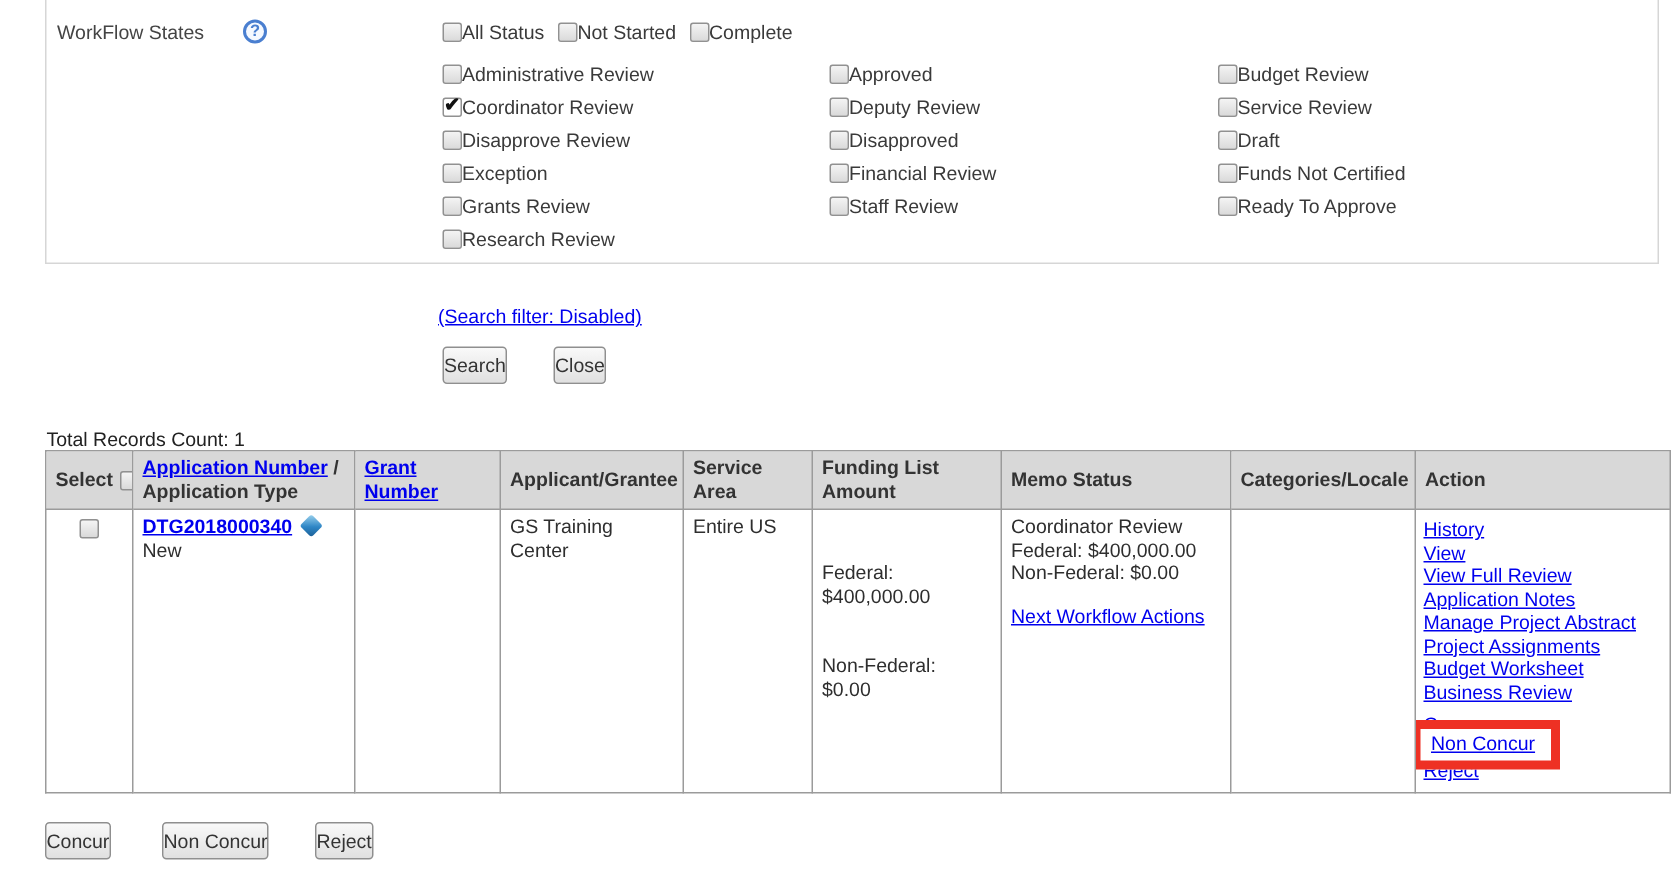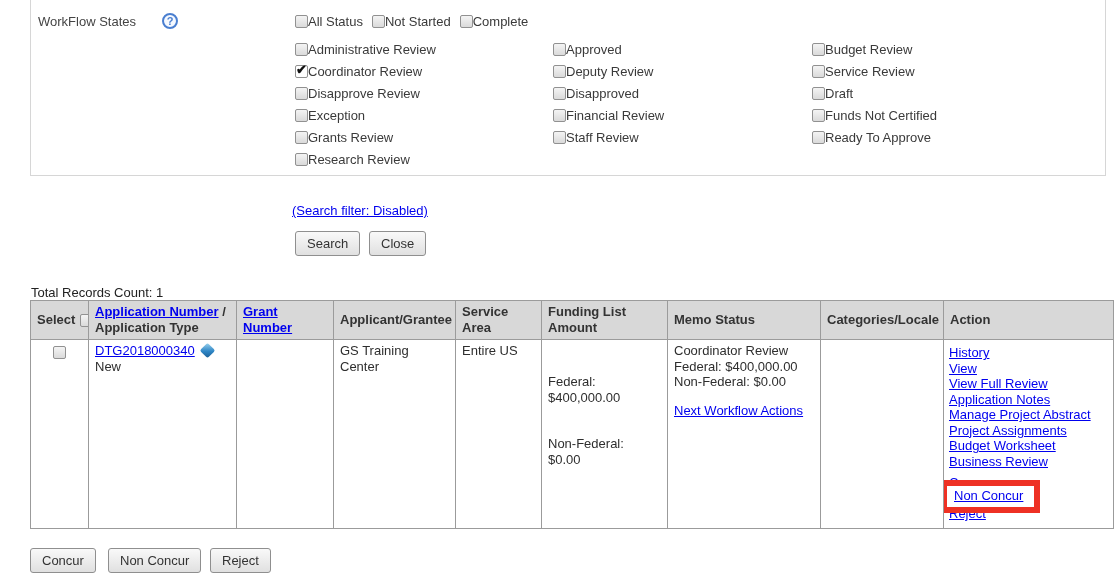--- a/index.html
+++ b/index.html
@@ -29,40 +29,40 @@
 
   .cb-item { display:flex; align-items:center; height:22px; white-space:nowrap; color:#3a3a3a; }
 
   .status-row { position:absolute; left:295px; top:10px; display:flex; gap:9px; }
   .state-col { position:absolute; top:38px; }
   .col-1 { left:295px; } .col-2 { left:553px; } .col-3 { left:812px; }
 
   
   .filter-link { position:absolute; left:292px; top:203px; }
   .btn { position:absolute; border:1px solid #8f8f8f; border-radius:3px; color:#333;
-    background:linear-gradient(#f9f9f9,#e0e0e0); font-size:13px; padding:4px 11px;
+    background:linear-gradient(#f9f9f9,#e0e0e0); font-size:13px; padding:4px 0;
     font-family:"Liberation Sans", sans-serif; cursor:pointer; }
   .btn-search { left:295px; top:231px; }
   .btn-close { left:369px; top:231px; }
 
   
   .total-label { position:absolute; left:31px; top:285px; color:#222; }
 
   table.results { position:absolute; left:30px; top:300px; border-collapse:collapse;
     table-layout:fixed; width:1083px; }
   table.results th, table.results td { border:1px solid #9b9b9b; font-size:13px;
     vertical-align:top; padding:3px 6px; overflow:hidden; }
   table.results th { background:#d8d8d8; color:#333; font-weight:bold; text-align:left;
     vertical-align:middle; height:36px; line-height:16px; }
   table.results td { height:189px; color:#2e2e2e; line-height:15.5px; }
   .th-select { display:flex; align-items:center; gap:5px; }
   td.cell-select { text-align:center; }
   td.cell-select .cb { margin-top:3px; }
 
-  .app-link { font-weight:normal; }
+  .app-link { font-weight:bold; }
   .diamond-icon { display:inline-block; width:11px; height:11px; margin-left:7px;
     transform:rotate(45deg); border-radius:2px;
     background:linear-gradient(135deg,#9fd4ee 0%, #2e86c6 55%, #1b5e94 100%);
     position:relative; top:1px; }
 
   .memo-link { display:inline-block; margin-top:13px; }
 
   td.cell-action { position:relative; padding:0; }
   .action-links { position:absolute; left:5px; top:5px; }
   .action-links a { display:block; line-height:15.5px; white-space:nowrap; }

